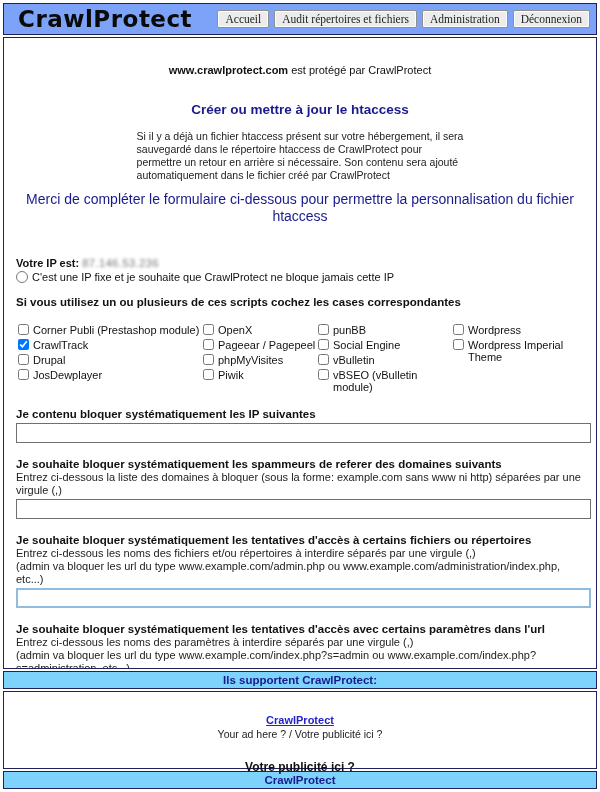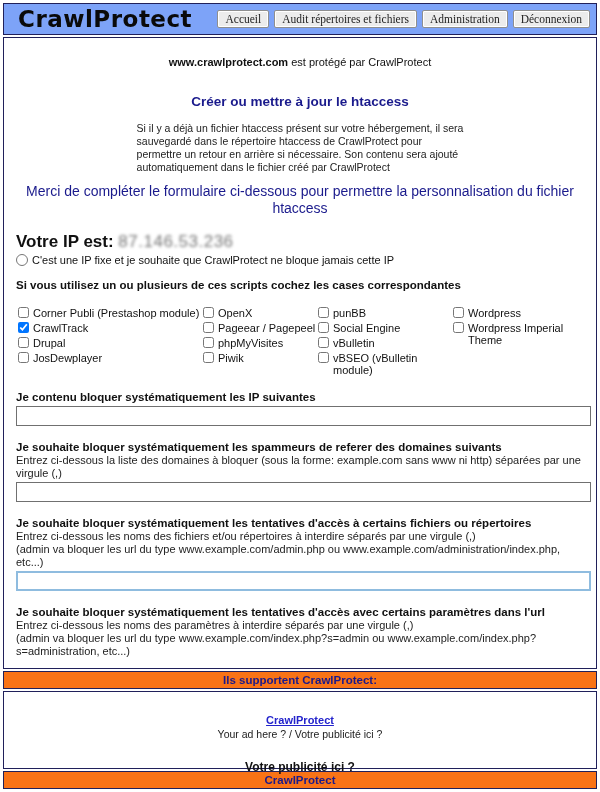--- a/index.html
+++ b/index.html
@@ -11,45 +11,45 @@
   
   .header { background:#7da3f8; height:32px; display:flex; align-items:center; padding:0 6px 0 14px; }
   .logo { font-size:23px; font-weight:bold; color:#0a0a0a; letter-spacing:0.5px; flex:1; font-family:"DejaVu Sans", sans-serif; }
   .nav { display:flex; gap:5px; }
   .btn { font-family:"Liberation Serif", serif; font-size:11.5px; color:#222; background:#ececec;
          border:1px solid #8f8f8f; border-radius:2px; padding:2px 7px; box-shadow:inset 0 0 0 1px #fff; cursor:pointer; }
 
   
   .main { height:632px; padding:10px 12px 0 12px; overflow:hidden; }
   .center { text-align:center; }
-  .protected-line { margin-top:8px; }
+  .protected-line { margin-top:16px; }
   .page-title { color:#1a1a8c; font-weight:bold; font-size:13.5px; margin-top:26px; }
   .desc-wrap { width:fit-content; margin:13px auto 0 auto; text-align:left; line-height:13px; font-size:10.5px; color:#222; }
   .form-heading { color:#1a1a8c; font-weight:normal; font-size:14px; margin:9px auto 0 auto; width:560px; line-height:17px; }
 
-  .ip-line { margin-top:15px; font-weight:bold; font-size:17px; }
+  .ip-line { margin-top:32px; font-weight:bold; font-size:11px; }
   .ip-blur { font-weight:normal; color:#777; filter:blur(1.6px); letter-spacing:0.5px; }
   .radio-row { margin-top:2px; display:flex; align-items:center; gap:4px; }
   .radio-row input { margin:0; width:12px; height:12px; }
 
   .scripts-heading { font-weight:bold; font-size:11.5px; margin-top:13px; }
   .grid { display:flex; margin:16px 0 0 2px; }
   .col { display:flex; flex-direction:column; gap:3px; }
   .col1 { width:185px; } .col2 { width:115px; } .col3 { width:135px; } .col4 { flex:1; }
   .chk-row { display:flex; align-items:flex-start; gap:4px; }
   .chk-row input { margin:0; width:11px; height:11px; }
 
   .section { margin-top:14px; }
   .section-title { font-weight:bold; font-size:11.5px; line-height:14px; }
   .section-desc, .section-hint { line-height:13px; color:#222; }
   .text-input { width:575px; height:20px; border:1px solid #707070; margin-top:2px; padding:2px 3px; font-size:11px; background:#fff; }
   .text-input.focused { border:2px solid #8fbcdf; }
 
   
-  .bar { background:#f97316; text-align:center; color:#1a1a8c; font-weight:bold; font-size:11.5px; padding:2px 0; }
+  .bar { background:#7dd3fc; text-align:center; color:#1a1a8c; font-weight:bold; font-size:11.5px; padding:2px 0; }
   .footer-white { height:78px; text-align:center; padding-top:22px; }
   .footer-link { color:#2323cc; font-weight:bold; text-decoration:underline; font-size:11px; cursor:pointer; }
   .ad-line { font-size:10.5px; color:#222; margin-top:2px; }
   .ad-line2 { font-weight:bold; font-size:12px; margin-top:20px; }
 </style>
 </head>
 <body>
 
 <div class="page">
 

